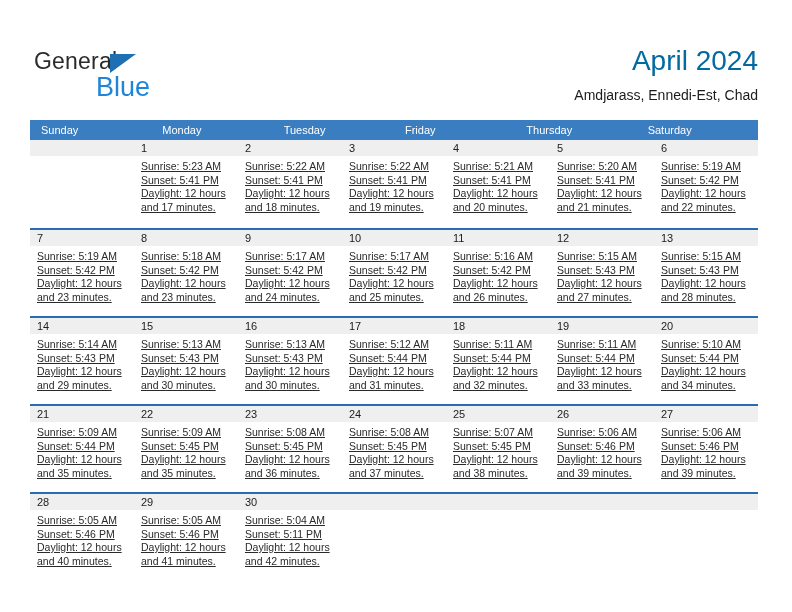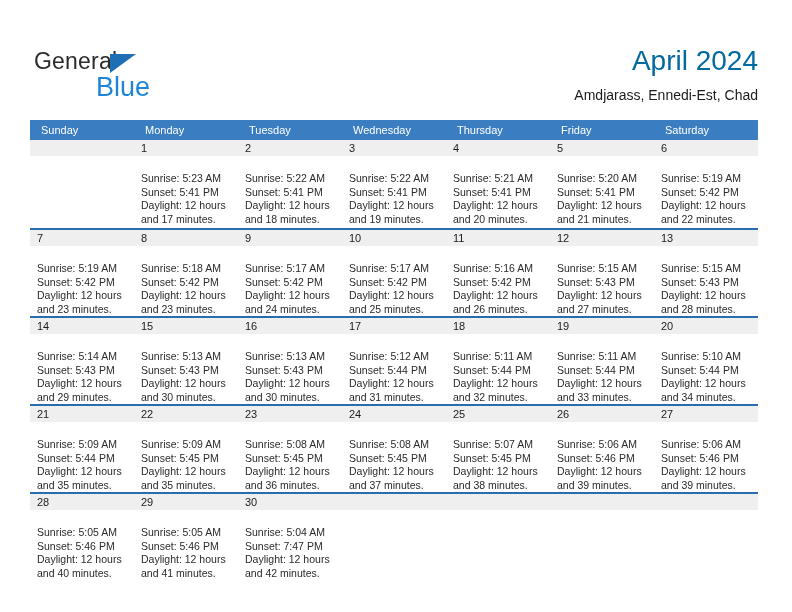--- a/index.html
+++ b/index.html
@@ -125,24 +125,25 @@
     font-size: 11px;
     color: #1c1c1c;
     line-height: 16px;
     padding-left: 7px;
     box-sizing: border-box;
   }
   .day-cell.empty .day-num-band {
     background: #efefef;
   }
   .day-info {
-    padding: 16px 6px 0 7px;
+    padding: 4px 6px 0 7px;
     font-size: 10.5px;
     line-height: 13.5px;
     color: #2a2a2a;
+    text-decoration: underline;
   }
   .day-info div {
     white-space: nowrap;
   }
 </style>
 </head>
 <body>
 
 <div class="page">
 
@@ -159,23 +160,22 @@
       <div class="cal-subtitle">Amdjarass, Ennedi-Est, Chad</div>
     </div>
 
   </div>
 
   <div class="calendar">
     <div class="dow-row" id="dow-row">
         <div class="dow-cell">Sunday</div>
         <div class="dow-cell">Monday</div>
         <div class="dow-cell">Tuesday</div>
-        <div class="dow-cell">Wednesday</div>
+        <div class="dow-cell">Friday</div>
         <div class="dow-cell">Thursday</div>
-        <div class="dow-cell">Friday</div>
         <div class="dow-cell">Saturday</div>
       </div>
     <div id="weeks-container">
         <div class="week first">
           <div class="day-cell empty">
             <div class="day-num-band"></div>
           </div>
           <div class="day-cell">
             <div class="day-num-band">1</div>
             <div class="day-info">
@@ -442,21 +442,21 @@
               <div>Sunrise: 5:05 AM</div>
               <div>Sunset: 5:46 PM</div>
               <div>Daylight: 12 hours</div>
               <div>and 41 minutes.</div>
             </div>
           </div>
           <div class="day-cell">
             <div class="day-num-band">30</div>
             <div class="day-info">
               <div>Sunrise: 5:04 AM</div>
-              <div>Sunset: 7:47 PM</div>
+              <div>Sunset: 5:11 PM</div>
               <div>Daylight: 12 hours</div>
               <div>and 42 minutes.</div>
             </div>
           </div>
           <div class="day-cell empty">
             <div class="day-num-band"></div>
           </div>
           <div class="day-cell empty">
             <div class="day-num-band"></div>
           </div>

